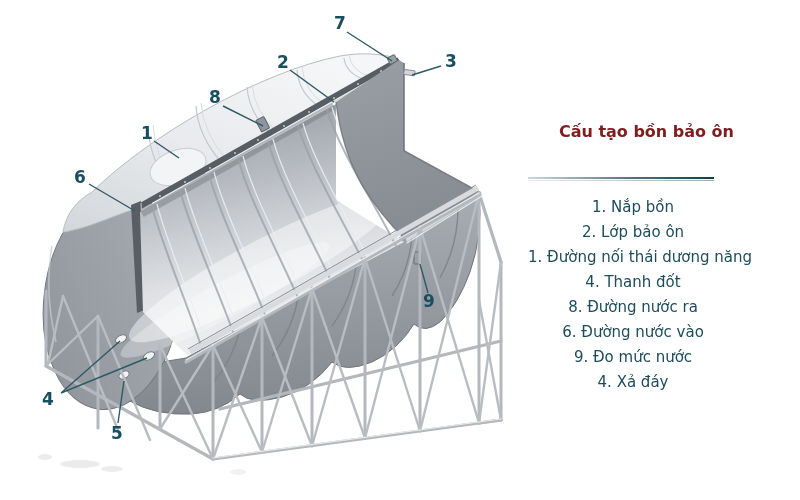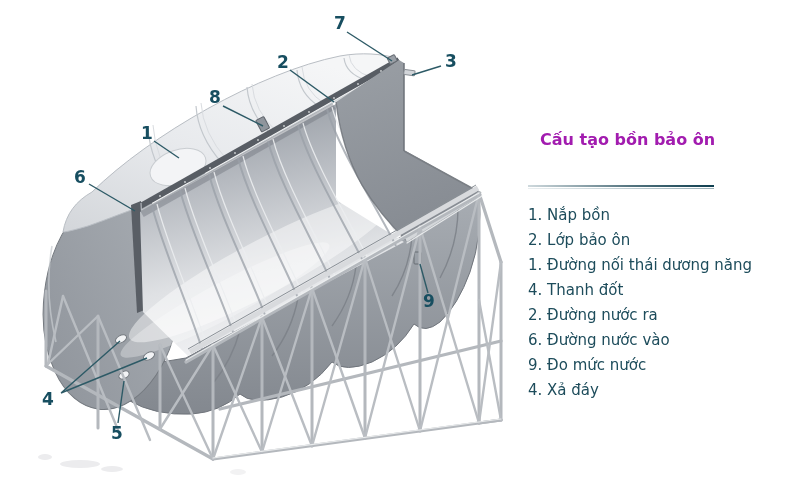--- a/index.html
+++ b/index.html
@@ -2,26 +2,26 @@
 <html><head>
 <meta charset="utf-8">
 <style>
   html,body{margin:0;padding:0;background:#ffffff;}
   .stage{position:relative;width:800px;height:500px;background:#ffffff;overflow:hidden;
          font-family:"DejaVu Sans","Liberation Sans",sans-serif;}
   .art{position:absolute;left:0;top:0;}
   .callout{position:absolute;transform:translate(-50%,-50%);
            font-weight:bold;font-size:17px;color:#174e60;line-height:1;}
   .legend{position:absolute;left:528px;top:118px;width:210px;}
-  .legend h2{margin:12px;font-size:16px;font-weight:bold;color:#a21caf;}
+  .legend h2{margin:4px;font-size:16px;font-weight:bold;color:#7f1d1d;text-align:right;}
   .legend .divider{margin-top:36px;width:186px;height:4px;}
   .legend .divider .l1{height:2px;background:linear-gradient(to right,#cfd9dd,#54747f 55%,#0e3e4f);}
   .legend .divider .l2{height:1px;margin-top:1px;background:linear-gradient(to right,#e9eef0,#9ab0b8);}
   .legend ul{list-style:none;margin:14px 0 0 0;padding:0;}
-  .legend li{font-size:15px;color:#1d4c5b;line-height:25px;white-space:nowrap;}
+  .legend li{font-size:15px;color:#1d4c5b;line-height:25px;white-space:nowrap;text-align:center;}
 </style>
 </head>
 <body>
 
 <div class="stage">
 
   <svg class="art" width="520" height="500" viewBox="0 0 520 500">
     <defs>
       <linearGradient id="gShell" x1="0" y1="1" x2="0.7" y2="0">
         <stop offset="0" stop-color="#d3d6da"></stop>
@@ -247,20 +247,20 @@
     <h2>Cấu tạo bồn bảo ôn</h2>
     <div class="divider">
       <div class="l1"></div>
       <div class="l2"></div>
     </div>
     <ul>
       <li>1. Nắp bồn</li>
       <li>2. Lớp bảo ôn</li>
       <li>1. Đường nối thái dương năng</li>
       <li>4. Thanh đốt</li>
-      <li>2. Đường nước ra</li>
+      <li>8. Đường nước ra</li>
       <li>6. Đường nước vào</li>
       <li>9. Đo mức nước</li>
       <li>4. Xả đáy</li>
     </ul>
   </aside>
 
 </div>
 
 </body></html>

